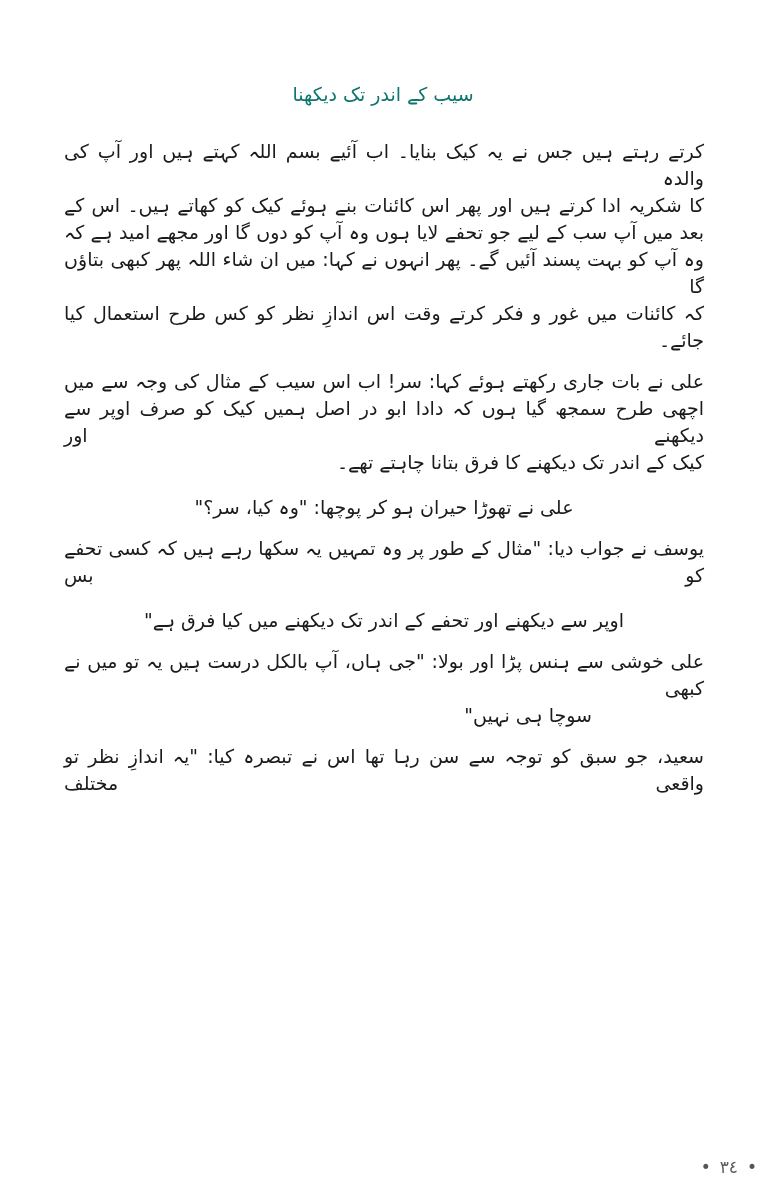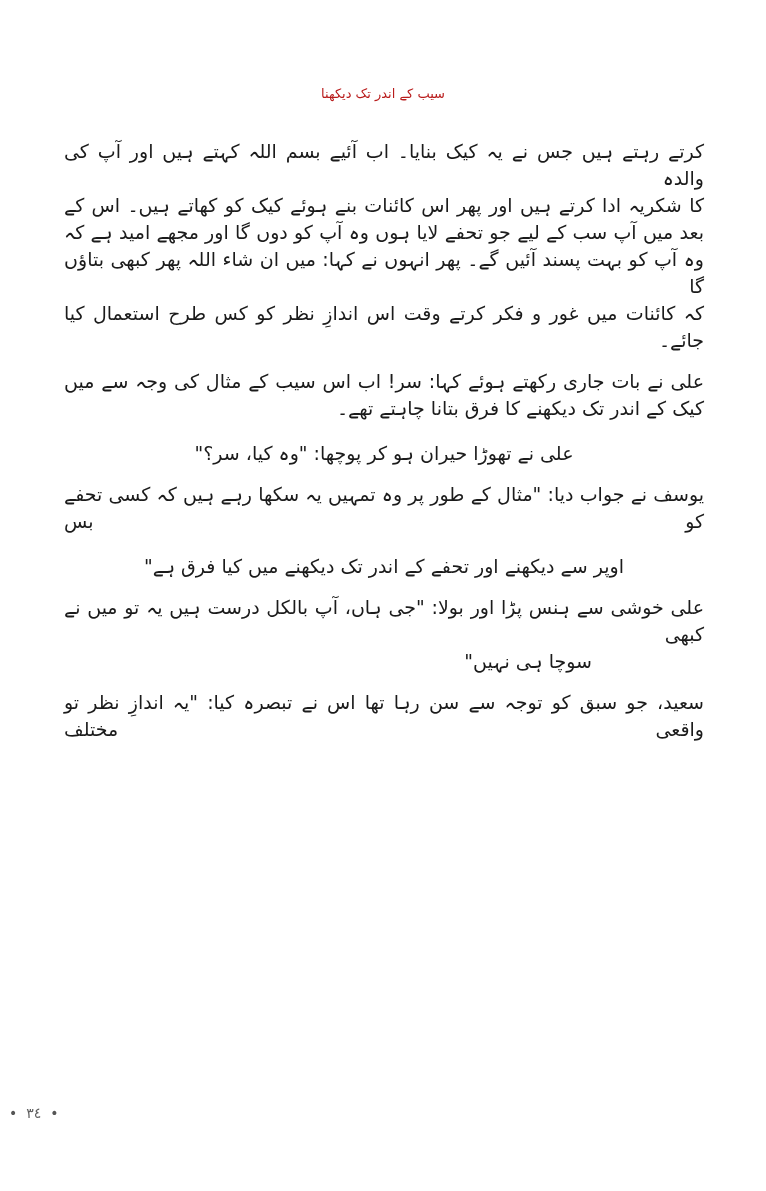--- a/index.html
+++ b/index.html
@@ -9,23 +9,23 @@
     height: 1191px;
     margin: 0 auto;
     background: #ffffff;
     overflow: hidden;
     direction: rtl;
     font-family: "DejaVu Sans", sans-serif;
   }
   .running-head {
     margin-top: 74px;
     text-align: center;
-    font-size: 13px;
+    font-size: 19px;
     line-height: 40px;
-    color: #b91c1c;
+    color: #0f766e;
   }
   .body-text {
     position: absolute;
     top: 138px;
     right: 62px;
     left: 64px;
     color: #1b1b1b;
     font-size: 19px;
   }
   .para { margin: 0 0 14px 0; }
@@ -35,24 +35,24 @@
   .line.center  { text-align: center; margin-top: 18px; }
   .line.indent  { text-align: right; margin-left: 0; padding-left: 0; margin-right: 0; padding-right: 0; text-align: right; }
   .line.indent  { text-align: right; margin-right: 0; }
   .line.indent  { text-align: right; margin-right: 0px; padding-right: 0; }
   .line.indent  { text-align: right; margin-right: 0; } 
   .line.indent  { margin-right: 0; }
   .line.indent  { text-align: right; margin-left: 110px; margin-right: 112px; }
   .footer {
     position: absolute;
     left: 0; right: 0;
-    top: 1098px;
-    text-align: left;
+    top: 1152px;
+    text-align: right;
     color: #5e5e5e;
-    font-size: 14px;
+    font-size: 17px;
     line-height: 30px;
   }
   .footer .bullet { display: inline-block; margin: 0 9px; color: #555555; }
   .footer .num   { display: inline-block; color: #5e5e5e; }
 </style>
 </head>
 <body>
 
 <div class="page">
 
@@ -61,20 +61,21 @@
   <div class="body-text" id="content">
       <div class="para">
         <div class="line justify">کرتے رہتے ہیں جس نے یہ کیک بنایا۔ اب آئیے بسم اللہ کہتے ہیں اور آپ کی  والدہ</div>
         <div class="line justify">کا شکریہ ادا کرتے ہیں اور پھر اس کائنات بنے ہوئے کیک کو کھاتے ہیں۔ اس کے</div>
         <div class="line justify">بعد میں آپ سب کے لیے جو تحفے لایا ہوں وہ آپ کو دوں گا اور مجھے امید ہے  کہ</div>
         <div class="line justify">وہ آپ کو بہت پسند آئیں گے۔ پھر انہوں نے کہا: میں ان شاء اللہ پھر کبھی بتاؤں گا</div>
         <div class="line justify">کہ کائنات میں غور و فکر کرتے وقت اس اندازِ نظر کو کس طرح استعمال کیا جائے۔</div>
       </div>
       <div class="para">
         <div class="line justify">علی نے بات جاری رکھتے ہوئے کہا: سر! اب اس سیب کے مثال کی وجہ سے  میں</div>
+        <div class="line justify">اچھی طرح سمجھ گیا ہوں کہ دادا ابو در اصل ہمیں کیک کو صرف اوپر سے دیکھنے اور</div>
         <div class="line right">کیک کے اندر تک  دیکھنے کا فرق بتانا چاہتے تھے۔</div>
       </div>
       <div class="para">
         <div class="line center">علی نے  تھوڑا حیران ہو کر پوچھا: "وہ کیا، سر؟"</div>
       </div>
       <div class="para">
         <div class="line justify">یوسف نے جواب دیا: "مثال کے طور پر وہ تمہیں یہ سکھا رہے ہیں کہ کسی تحفے کو بس</div>
         <div class="line center">اوپر سے دیکھنے اور تحفے کے اندر تک  دیکھنے میں کیا فرق ہے"</div>
       </div>
       <div class="para">

